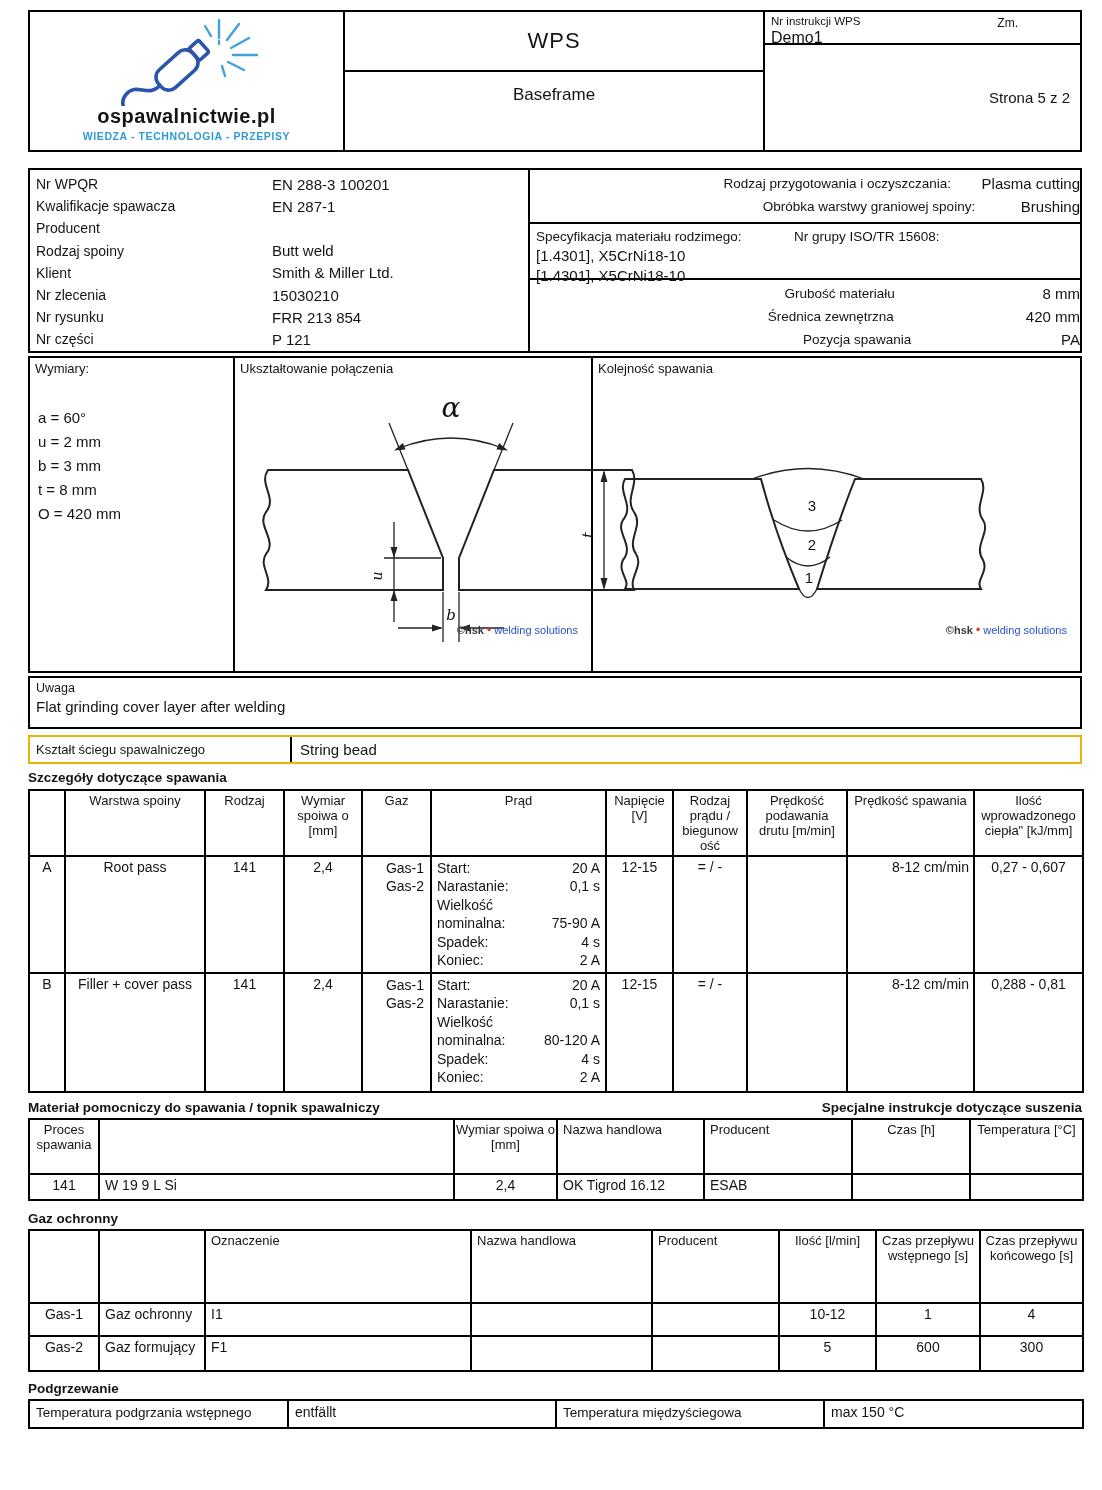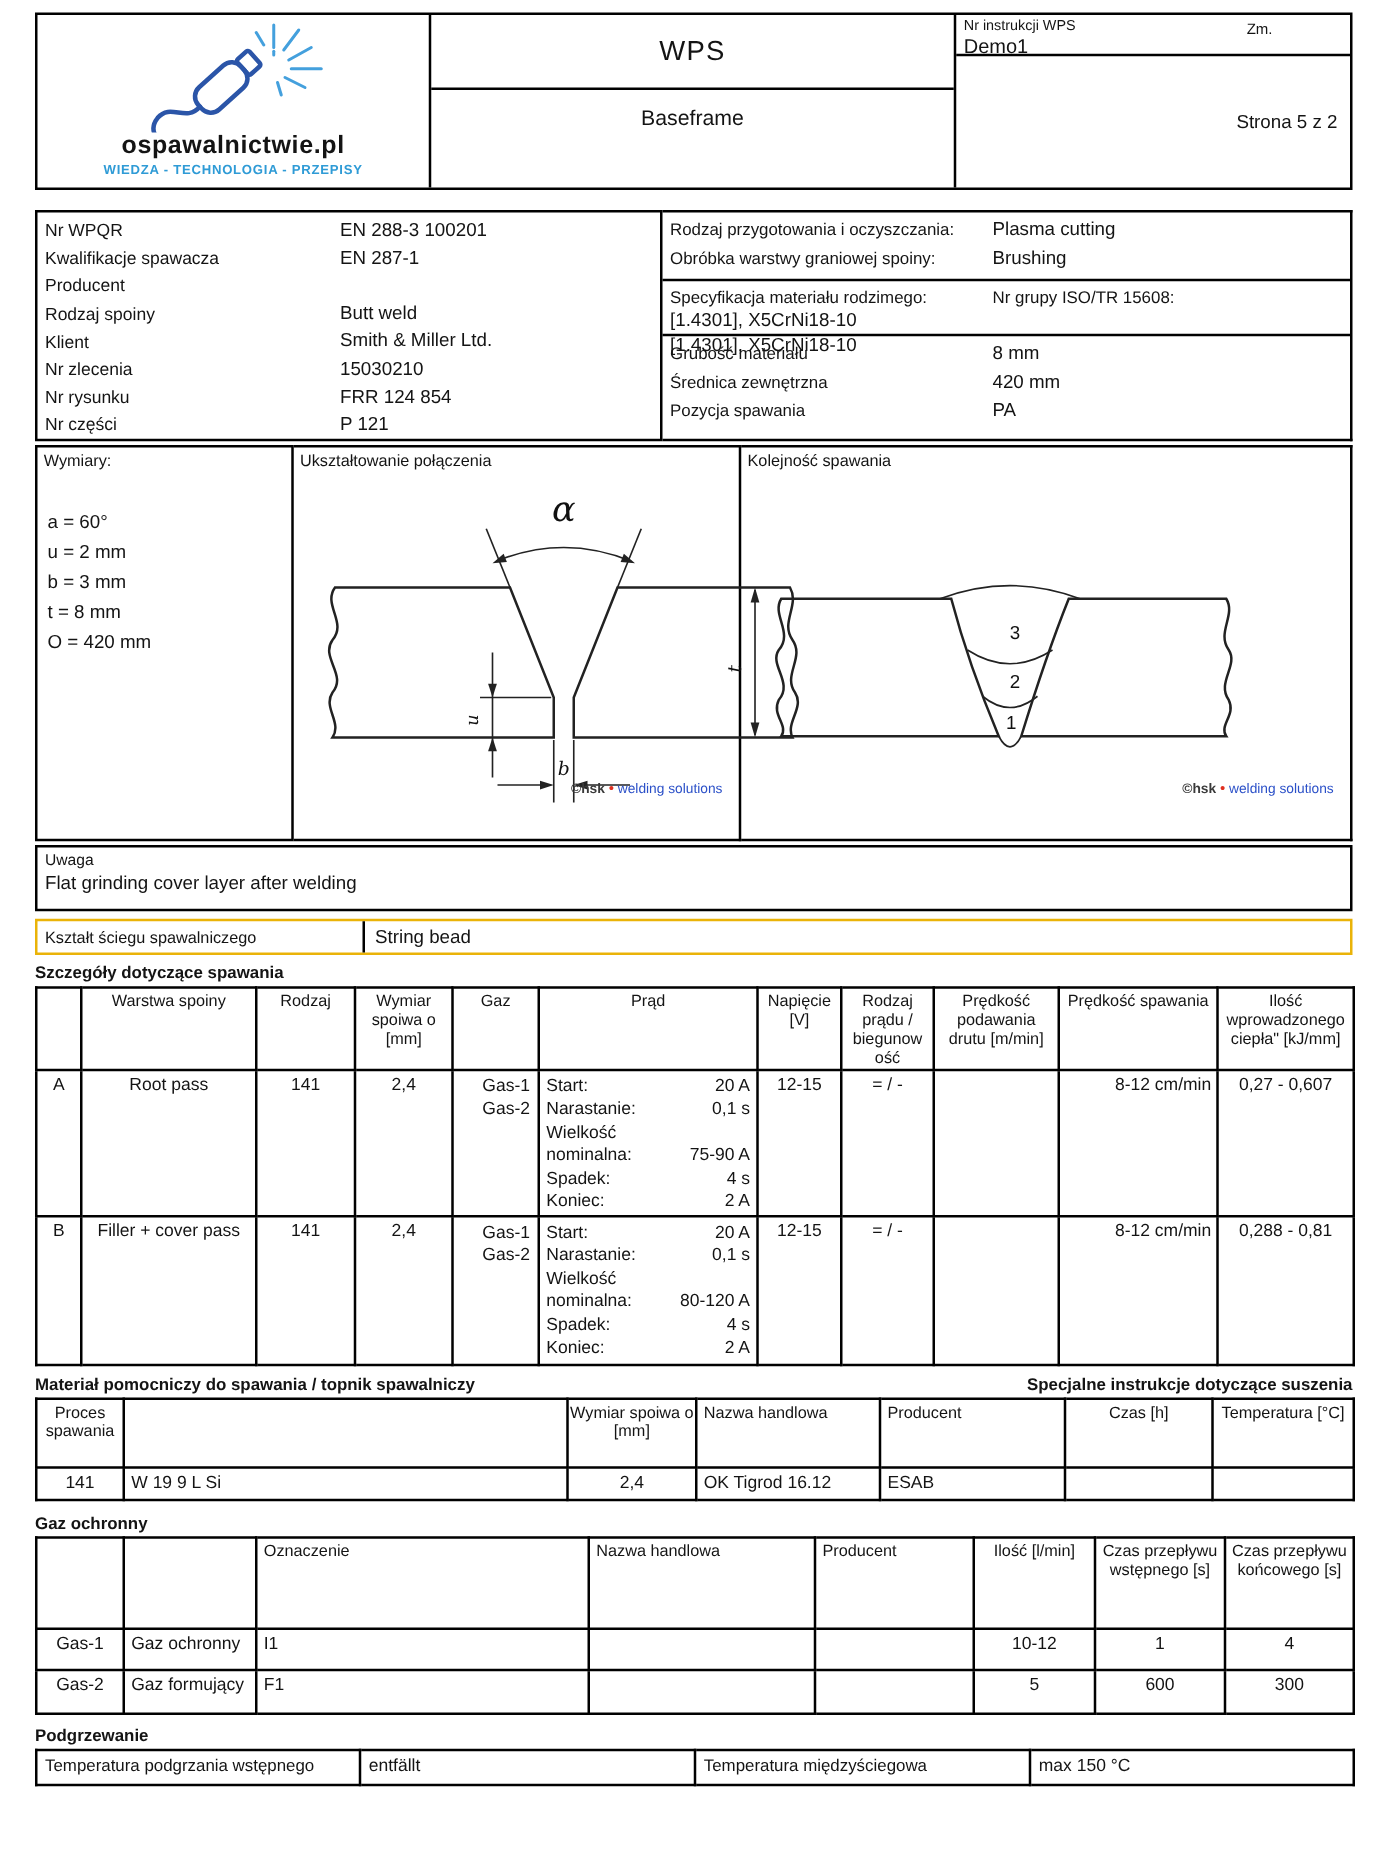--- a/index.html
+++ b/index.html
@@ -30,24 +30,24 @@
 
   
   .info { margin-top:16px; height:185px; display:flex; }
   .info-left { width:502px; border:2px solid #000; padding:3px 0 0 6px; }
   .info-left .irow { display:flex; height:22.2px; align-items:center; }
   .info-left .ilabel { width:188px; font-size:14px; }
   .info-left .ivalue { font-size:15px;margin-left:48px; }
   .info-right { width:552px; border:2px solid #000; border-left:none; display:flex; flex-direction:column; }
   .ir-sub { padding:2px 0 0 6px; }
   .ir1 { height:55px; border-bottom:2px solid #000; }
-  .ir2 { height:44px; border-bottom:2px solid #000; }
+  .ir2 { height:56px; border-bottom:2px solid #000; }
   .ir3 { flex:1; }
   .ir-row { display:flex; align-items:center; }
-  .ir1 .ir-row, .ir3 .ir-row { height:23px; }
+  .ir1 .ir-row, .ir3 .ir-row { height:23px;justify-content:flex-end; }
   .ir-label { width:258px; font-size:13.5px; }
   .ir-value { font-size:15px; }
   .ir2 .mat-line { font-size:15px; height:19.5px; line-height:19.5px; }
   .ir2 .ir-row { height:20px; }
   .ir2 .ir-label { font-size:13.5px; }
 
   
   .diagrams { margin-top:3px; height:317px; display:flex; }
   .dbox { border:2px solid #000; position:relative; }
   .dbox + .dbox { border-left:none; }
@@ -155,21 +155,21 @@
         <div class="irow">
           <span class="ilabel">Klient</span>
           <span class="ivalue">Smith &amp; Miller Ltd.</span>
         </div>
         <div class="irow">
           <span class="ilabel">Nr zlecenia</span>
           <span class="ivalue">15030210</span>
         </div>
         <div class="irow">
           <span class="ilabel">Nr rysunku</span>
-          <span class="ivalue">FRR 124 854</span>
+          <span class="ivalue">FRR 213 854</span>
         </div>
         <div class="irow">
           <span class="ilabel">Nr części</span>
           <span class="ivalue">P 121</span>
         </div>
       </div>
       <div class="info-right">
         <div class="ir-sub ir1">
           <div class="ir-row">
             <span class="ir-label">Rodzaj przygotowania i oczyszczania:</span>

